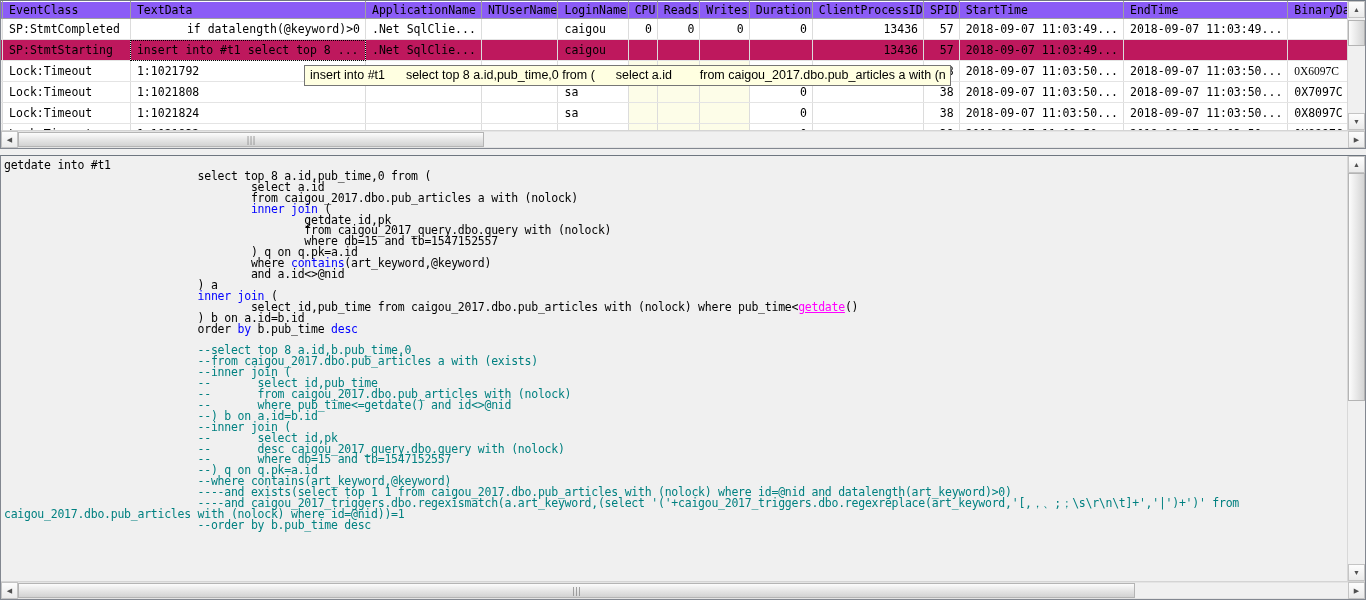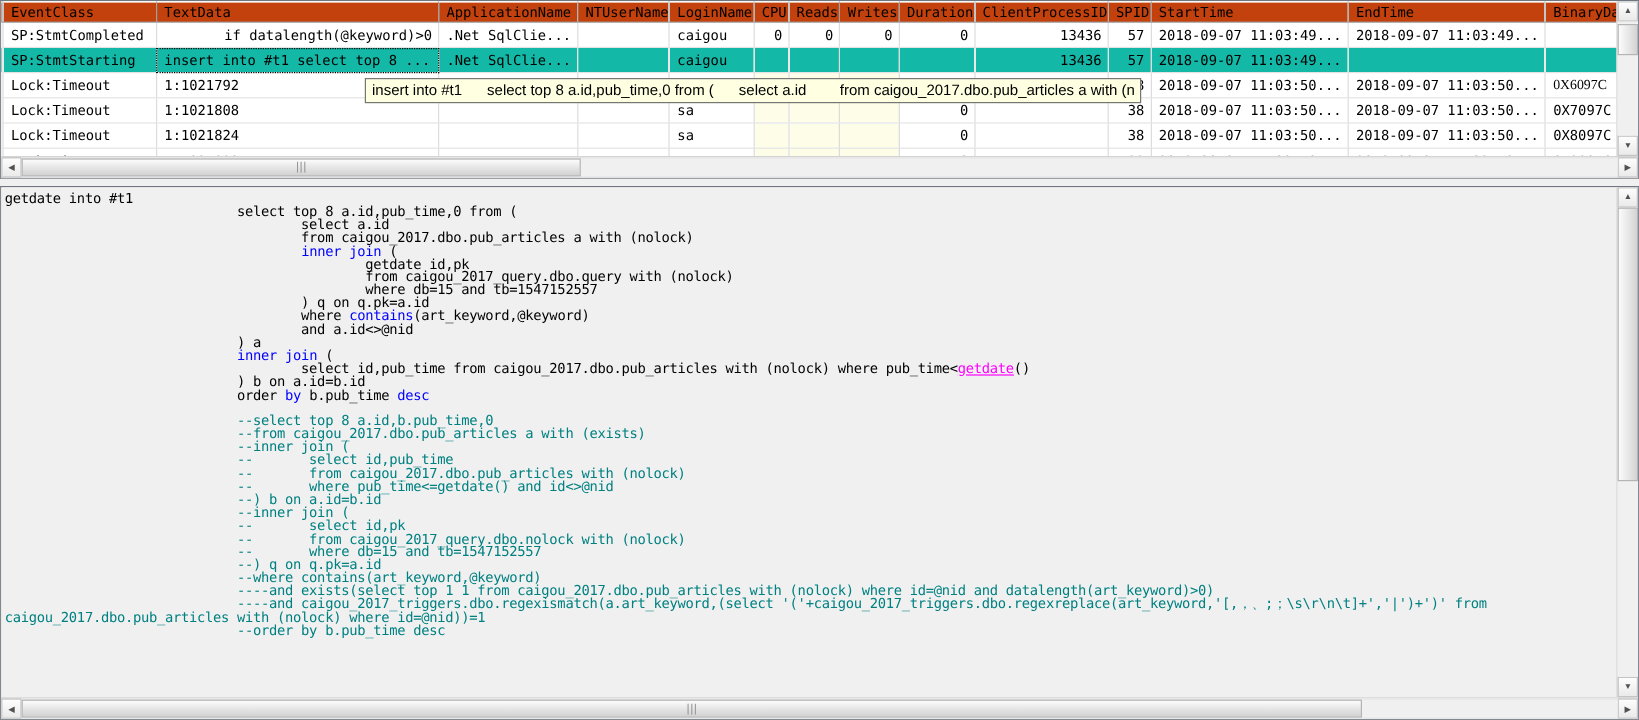--- a/index.html
+++ b/index.html
@@ -36,21 +36,21 @@
   }
   table.grid {
     border-collapse: collapse;
     table-layout: fixed;
     font-family: "DejaVu Sans Mono", monospace;
     font-size: 11.5px;
     color: #000000;
     background: #ffffff;
   }
   table.grid th {
-    background: #c2410c;
+    background: #8b5cf6;
     border-right: 1px solid #a0a0a0;
     border-bottom: 1px solid #a0a0a0;
     border-top: 1px solid #ffffff;
     font-weight: normal;
     text-align: left;
     padding: 1px 0 1px 6px;
     height: 14px;
     line-height: 12px;
     font-size: 11.5px;
     white-space: nowrap;
@@ -61,21 +61,21 @@
     border-right: 1px solid #dcdcdc;
     border-bottom: 1px solid #e4e4e4;
     padding: 2px 5px 2px 6px;
     height: 16px;
     line-height: 14px;
     white-space: nowrap;
     overflow: hidden;
     text-overflow: clip;
   }
   td.num { text-align: right; padding-right: 7px; }
-  tr.row-sel td { background: #14b8a6; }
+  tr.row-sel td { background: #be185d; }
   tr.row-sel td.sel-cell {
     outline: 1px dotted #000;
     outline-offset: -1px;
   }
   td.tint { background: #fdfde8; }
   .rowhdr {
     width: 18px;
     background: #f0f0f0;
     border-right: 1px solid #a0a0a0;
     border-bottom: 1px solid #e4e4e4;
@@ -403,21 +403,21 @@
 <span></span>
 <span class="cm">                             --select top 8 a.id,b.pub_time,0</span>
 <span class="cm">                             --from caigou_2017.dbo.pub_articles a with (exists)</span>
 <span class="cm">                             --inner join (</span>
 <span class="cm">                             --       select id,pub_time</span>
 <span class="cm">                             --       from caigou_2017.dbo.pub_articles with (nolock)</span>
 <span class="cm">                             --       where pub_time&lt;=getdate() and id&lt;&gt;@nid</span>
 <span class="cm">                             --) b on a.id=b.id</span>
 <span class="cm">                             --inner join (</span>
 <span class="cm">                             --       select id,pk</span>
-<span class="cm">                             --       from caigou_2017_query.dbo.nolock with (nolock)</span>
+<span class="cm">                             --       desc caigou_2017_query.dbo.query with (nolock)</span>
 <span class="cm">                             --       where db=15 and tb=1547152557</span>
 <span class="cm">                             --) q on q.pk=a.id</span>
 <span class="cm">                             --where contains(art_keyword,@keyword)</span>
 <span class="cm">                             ----and exists(select top 1 1 from caigou_2017.dbo.pub_articles with (nolock) where id=@nid and datalength(art_keyword)&gt;0)</span>
 <span class="cm">                             ----and caigou_2017_triggers.dbo.regexismatch(a.art_keyword,(select '('+caigou_2017_triggers.dbo.regexreplace(art_keyword,'[,，、;；\s\r\n\t]+','|')+')' from</span>
 <span class="cm">caigou_2017.dbo.pub_articles with (nolock) where id=@nid))=1</span>
 <span class="cm">                             --order by b.pub_time desc</span></pre>
     </div>
 
     <div class="vscroll" style="bottom:18px;">

